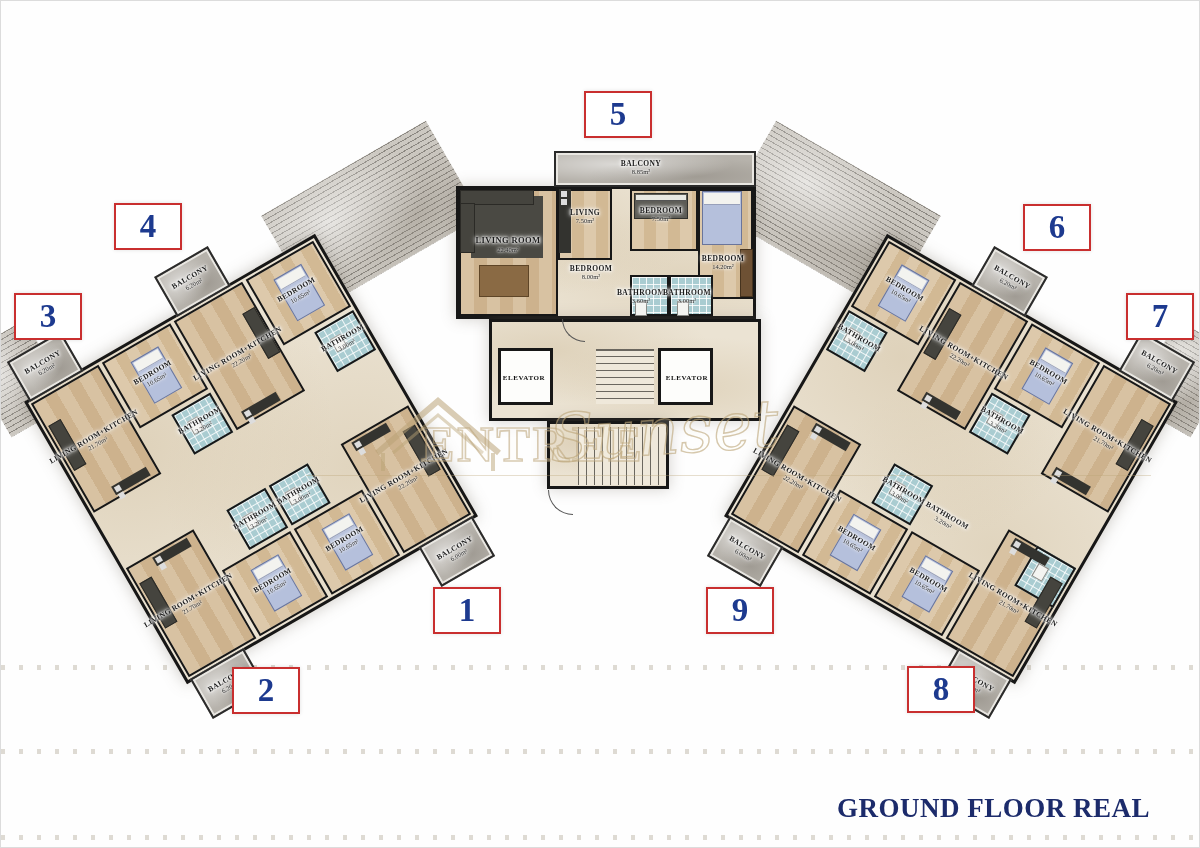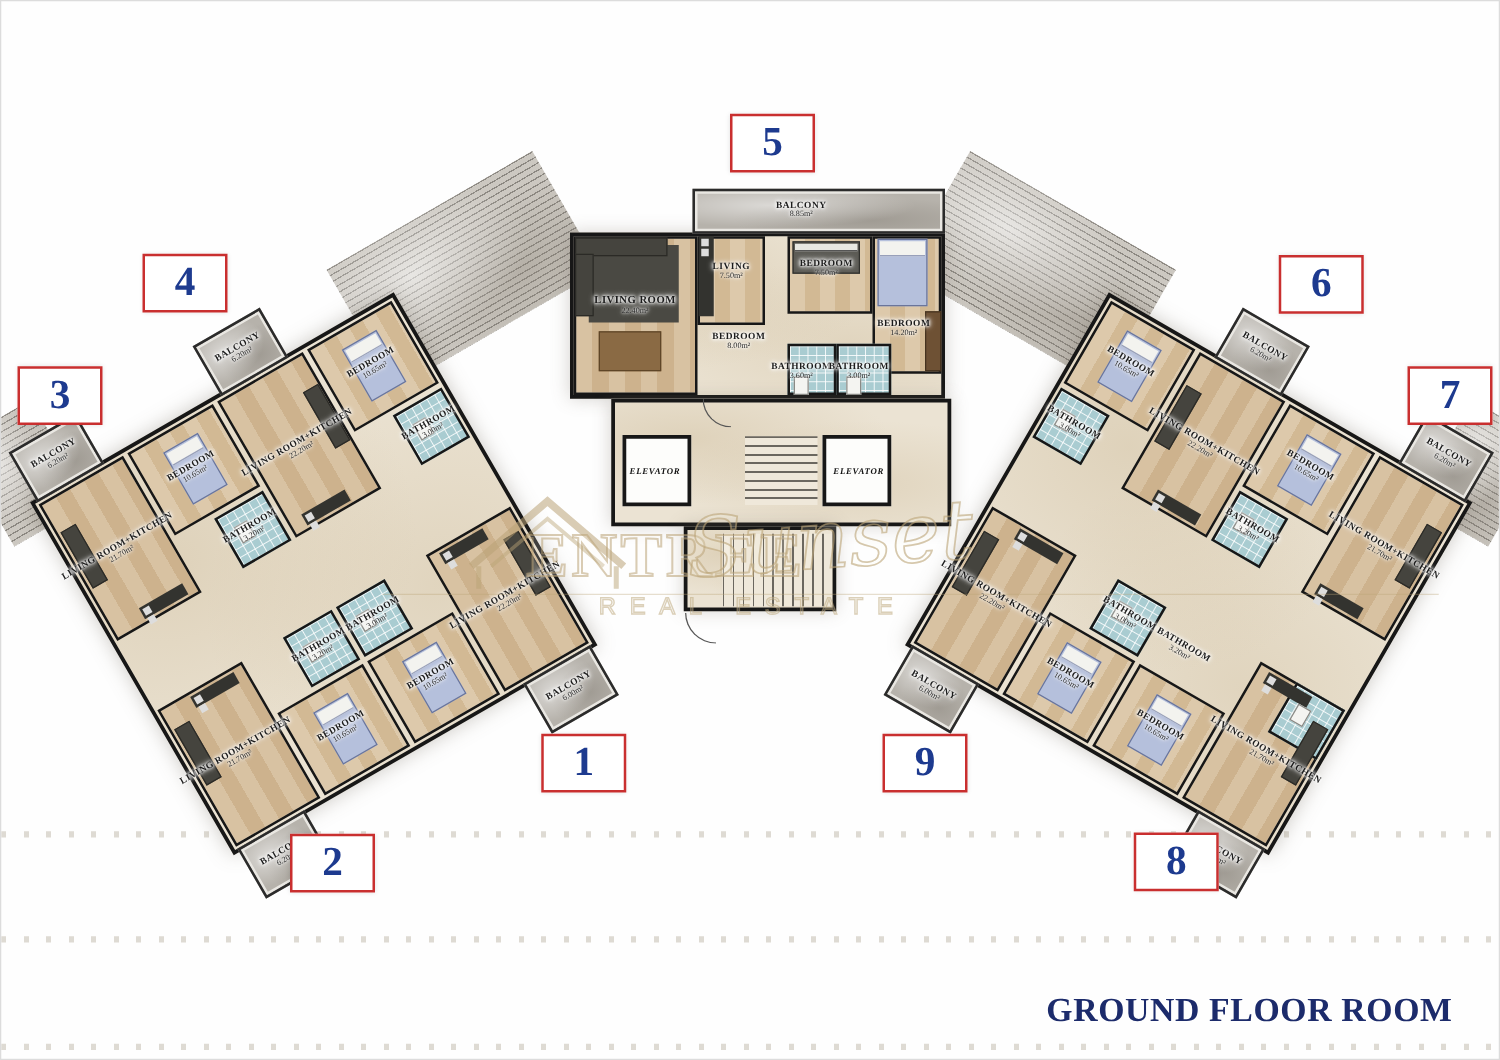--- a/index.html
+++ b/index.html
@@ -28,21 +28,21 @@
   
   .cblk{position:absolute;left:455px;top:150px;width:300px;height:370px;}
   .body5,.core,.corelow{position:absolute;border:3px solid #171717;box-sizing:border-box;
         box-shadow:0 0 14px rgba(110,100,85,.3);}
   
   .rl{position:absolute;transform:translate(-50%,-50%);text-align:center;z-index:6;line-height:1.12;white-space:nowrap;pointer-events:none;}
   .rl .n{display:block;font-weight:bold;font-size:7.5px;letter-spacing:.4px;color:#1b1b1b;
          text-shadow:0 0 2px #fff,0 0 3px #fff,0 0 4px #fff,0 0 6px #fff;}
   .rl .a{display:block;font-size:6.5px;color:#292929;text-shadow:0 0 2px #fff,0 0 3px #fff,0 0 5px #fff;}
   .rl.big .n{font-size:8.5px;font-family:Liberation Serif, serif;}
-  .elv{font-weight:bold;font-size:7px;letter-spacing:.6px;color:#111;font-style:italic;}
+  .elv{font-weight:bold;font-size:7px;letter-spacing:.6px;color:#111;}
   
   .badge{position:absolute;width:64px;height:43px;background:#fff;border:2.5px solid #c92f2f;
          color:#1d3a8f;display:flex;align-items:center;justify-content:center;
          font-weight:bold;font-size:33px;z-index:20;box-shadow:0 0 4px rgba(0,0,0,.12);}
   
   .bed{position:absolute;background:#b5c0dc;border:1px solid #6a759b;z-index:2;}
   .bed:before{content:"";position:absolute;left:1px;right:1px;top:1px;height:22%;background:#f3f3ef;border-bottom:1px solid #98a0ba;}
   .bed.dark{background:#5c5b55;border-color:#30302c;}
   .bed.dark:before{background:#e8e8e2;border-color:#555;}
   .sofa{position:absolute;background:#45443e;border:1px solid #2b2a26;z-index:2;}
@@ -376,16 +376,15 @@
     <svg width="130" height="85" viewBox="0 0 130 85">
       <polyline points="4,62 65,10 126,62" fill="none" stroke="rgba(186,163,118,.55)" stroke-width="6"></polyline>
       <polyline points="20,62 65,24 110,62" fill="none" stroke="rgba(186,163,118,.45)" stroke-width="3"></polyline>
       <line x1="10" y1="62" x2="10" y2="80" stroke="rgba(186,163,118,.5)" stroke-width="4"></line>
       <line x1="120" y1="62" x2="120" y2="80" stroke="rgba(186,163,118,.5)" stroke-width="4"></line>
     </svg>
   </div>
   <div class="wm wm-line"></div>
   <div class="wm wm-selling">ENTREE</div>
   <div class="wm wm-sunset">Sunset</div>
-  <div class="wm wm-real">REAL ESTATE</div>
-
-  <div class="title">GROUND FLOOR ROOM</div>
+
+  <div class="title">GROUND FLOOR REAL</div>
 </div>
 
 </body></html>

